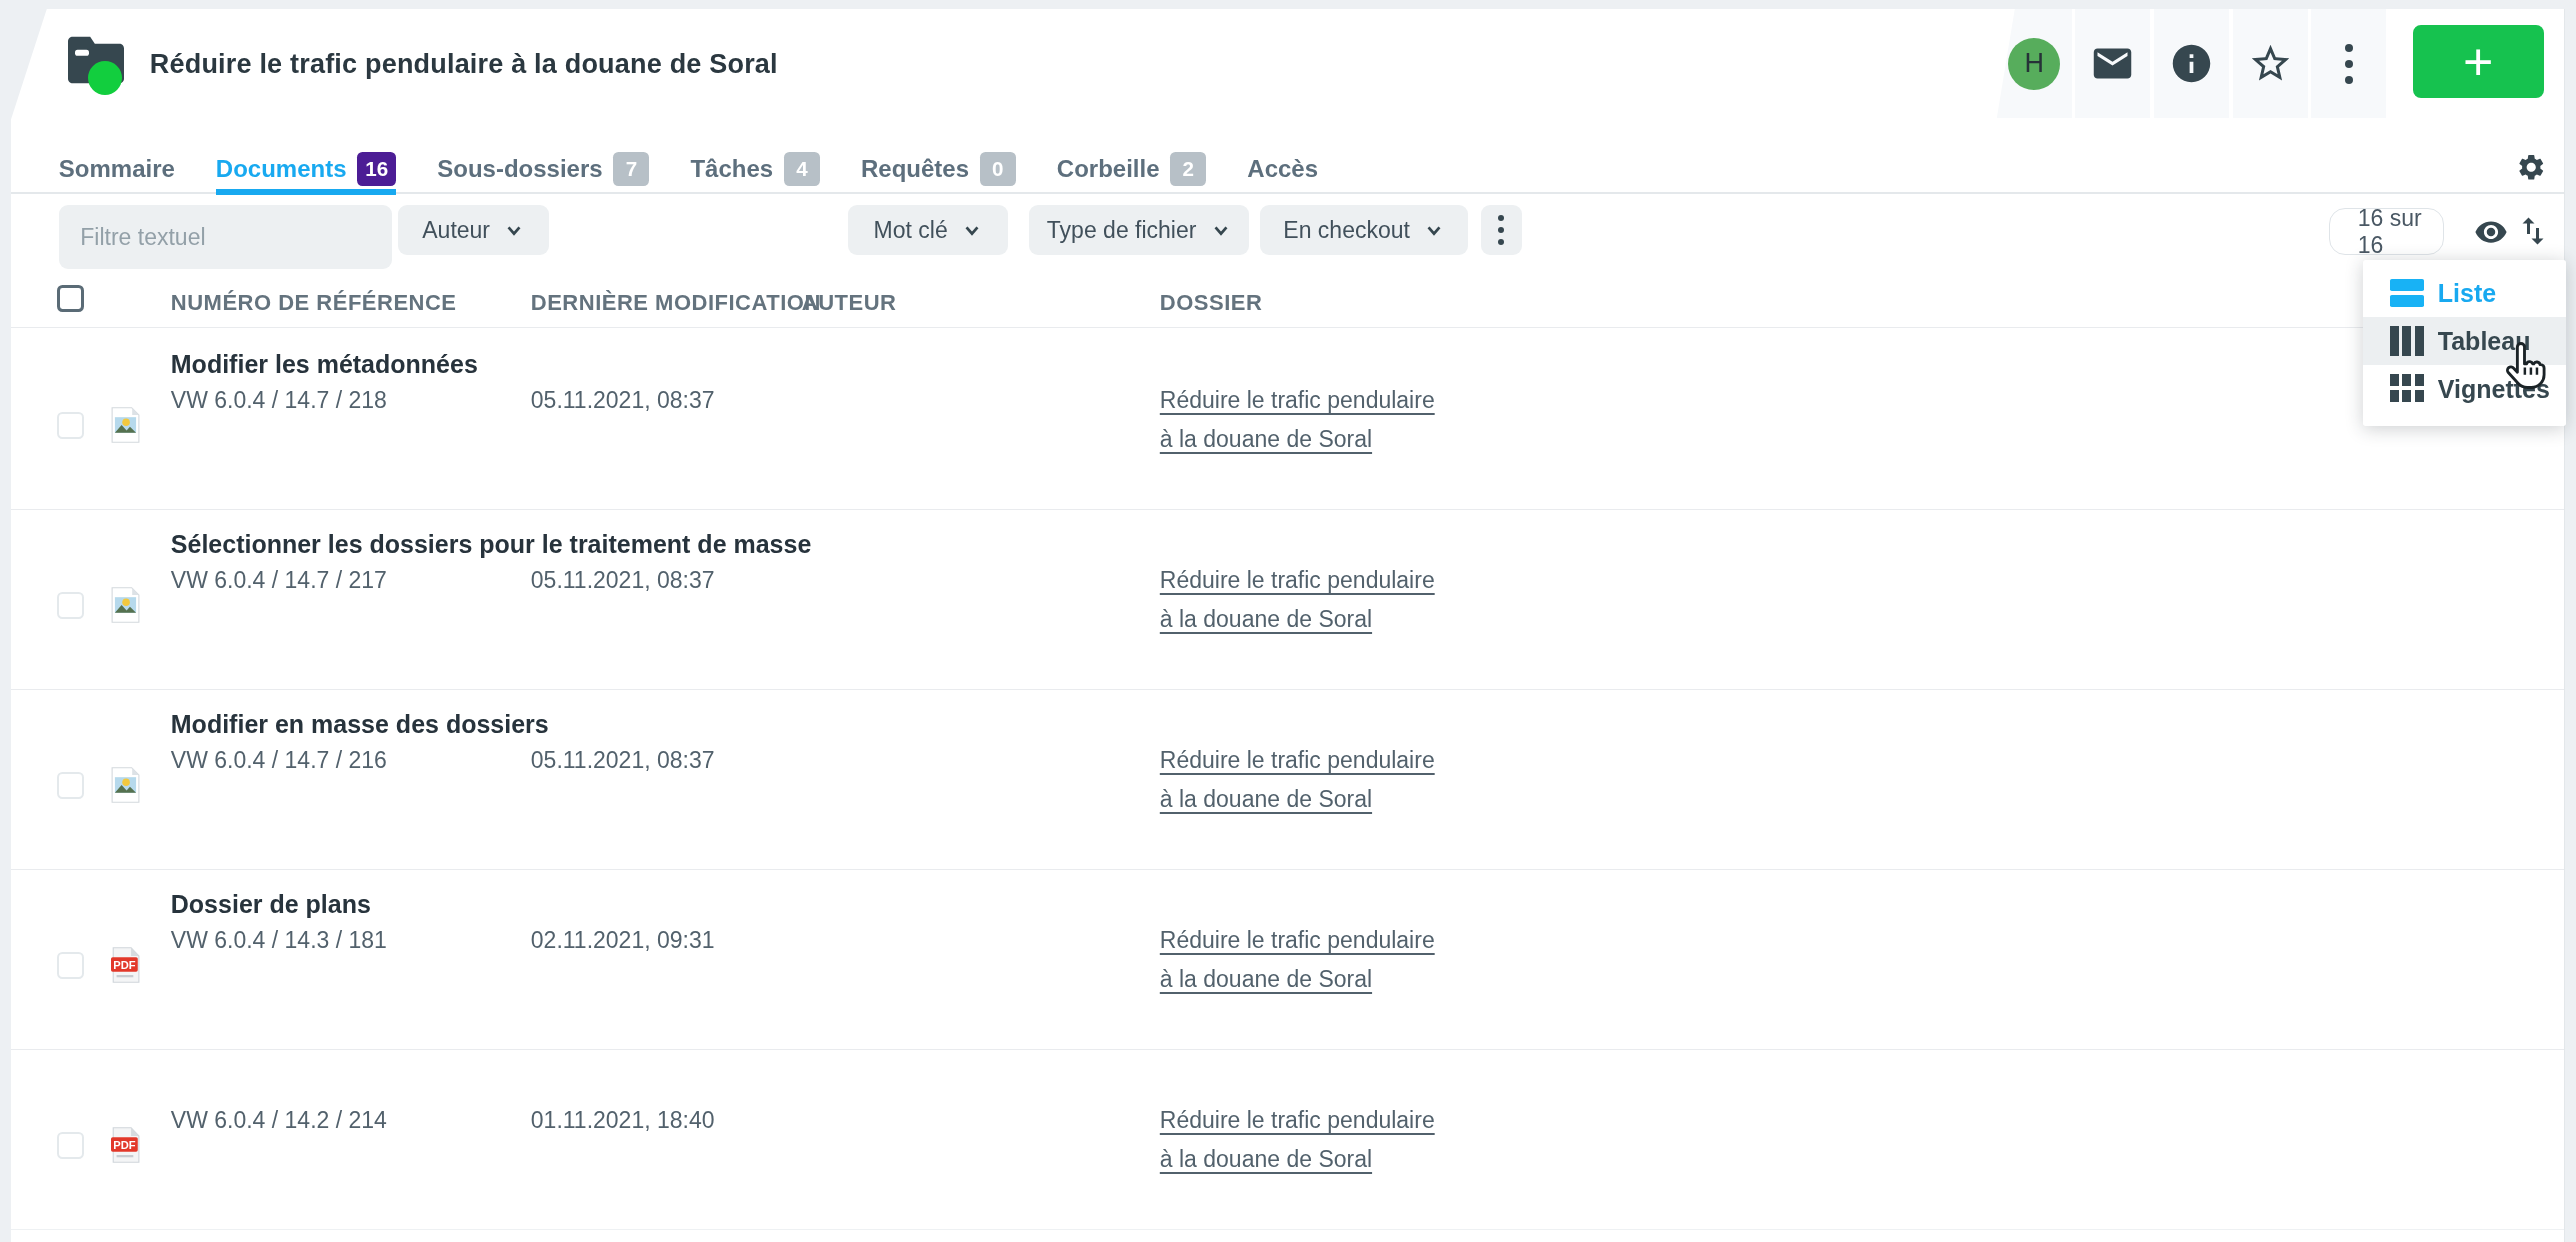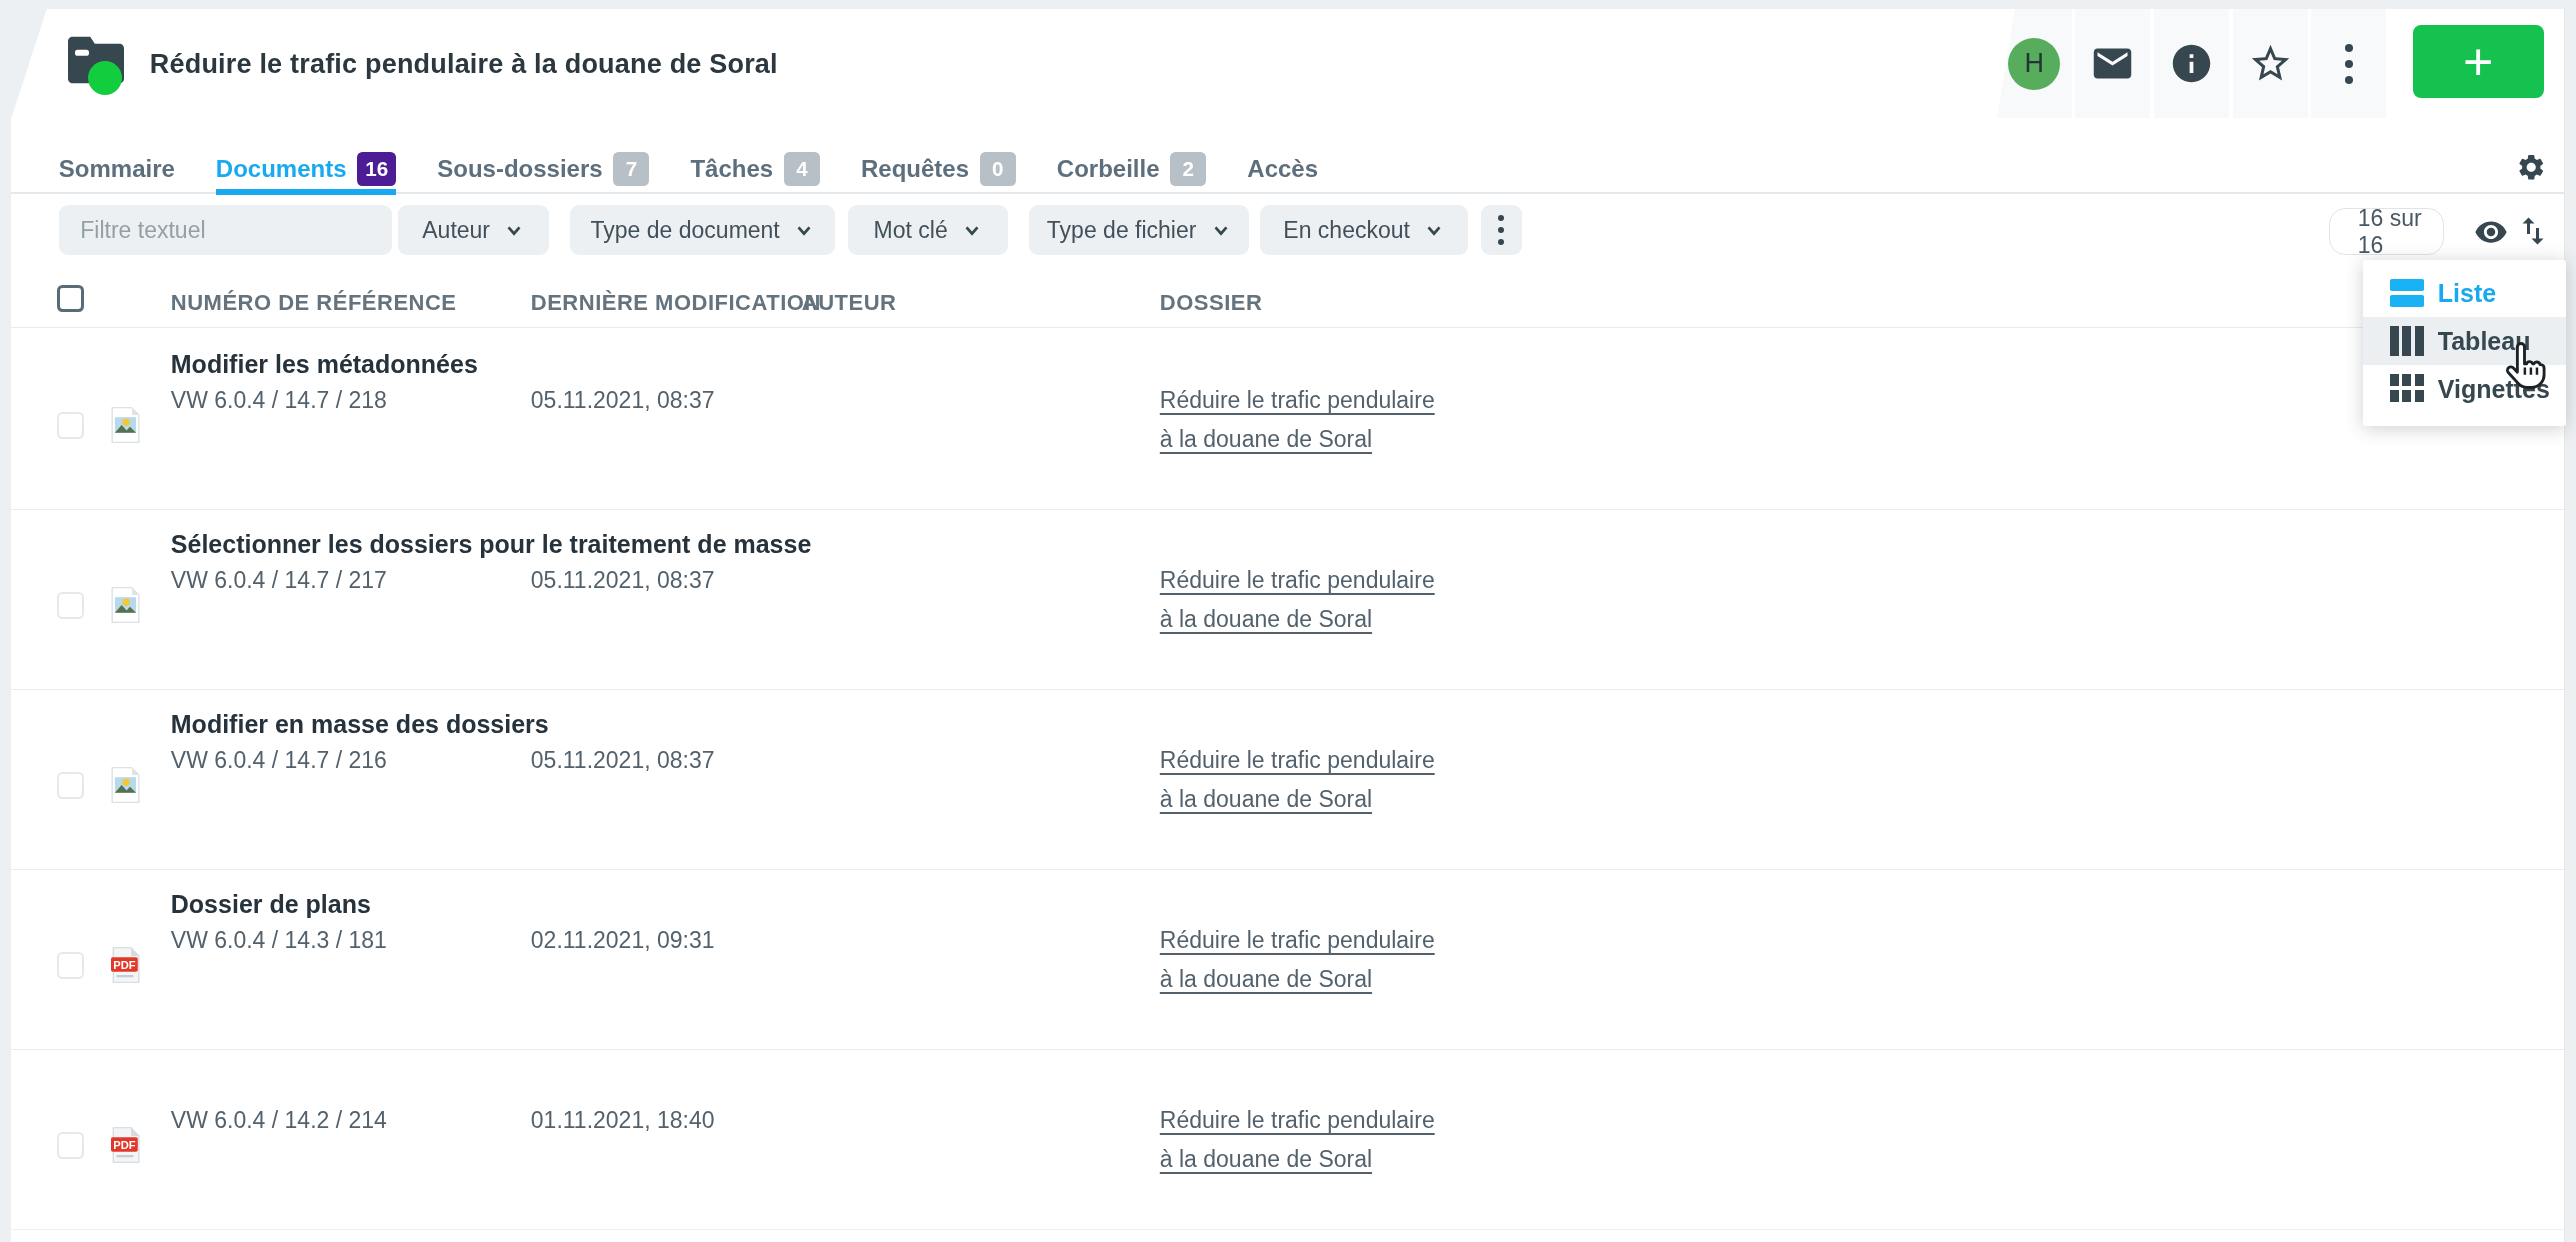--- a/index.html
+++ b/index.html
@@ -63,21 +63,21 @@
     background:#b7c0c7; color:#fff; font-size:20.6px; font-weight:700;
     display:flex; align-items:center; justify-content:center;
   }
   .tab-badge:empty { display:none; }
   .tab.active .tab-badge { background:#4c1d95; }
   .tab.active::after { content:""; position:absolute; left:0; right:0; bottom:-1.8px; height:6.3px; background:#18a9f0; }
   .tabs-sep { position:absolute; left:0; right:0; top:183px; height:1.8px; background:#e4e8eb; }
 
   
   .filter-input {
-    position:absolute; left:48px; top:196px; width:333px; height:50px;
+    position:absolute; left:48px; top:196px; width:333px; height:64px;
     background:#edf0f2; border:none; border-radius:9px; padding:0 21.5px;
     font-size:23px; color:#0f172a; font-family:inherit;
   }
   .filter-input::placeholder { color:#93a0a8; }
   .chip {
     position:absolute; top:196px; height:50px; border-radius:9px; background:#edf0f2;
     display:flex; align-items:center; justify-content:center; gap:14.3px;
     font-size:23px; color:#41505b; cursor:pointer; border:none; font-family:inherit;
   }
   .chip svg { width:20px; height:20px; stroke:#36474f; stroke-width:3; fill:none; }
@@ -221,26 +221,20 @@
   </div>
   <div class="tabs-sep"></div>
 
   <input class="filter-input" placeholder="Filtre textuel" style="">
   <button class="chip" style="left:387px; width:151px;">
     <span>Auteur</span>
     <svg viewBox="0 0 22 22">
         <polyline points="5,8 11,15 17,8"></polyline>
       </svg>
   </button>
-  <button class="chip" style="left:559px; width:265px;">
-    <span>Type de document</span>
-    <svg viewBox="0 0 22 22">
-        <polyline points="5,8 11,15 17,8"></polyline>
-      </svg>
-  </button>
   <button class="chip" style="left:837px; width:160px;">
     <span>Mot clé</span>
     <svg viewBox="0 0 22 22">
         <polyline points="5,8 11,15 17,8"></polyline>
       </svg>
   </button>
   <button class="chip" style="left:1018px; width:220px;">
     <span>Type de fichier</span>
     <svg viewBox="0 0 22 22">
         <polyline points="5,8 11,15 17,8"></polyline>

